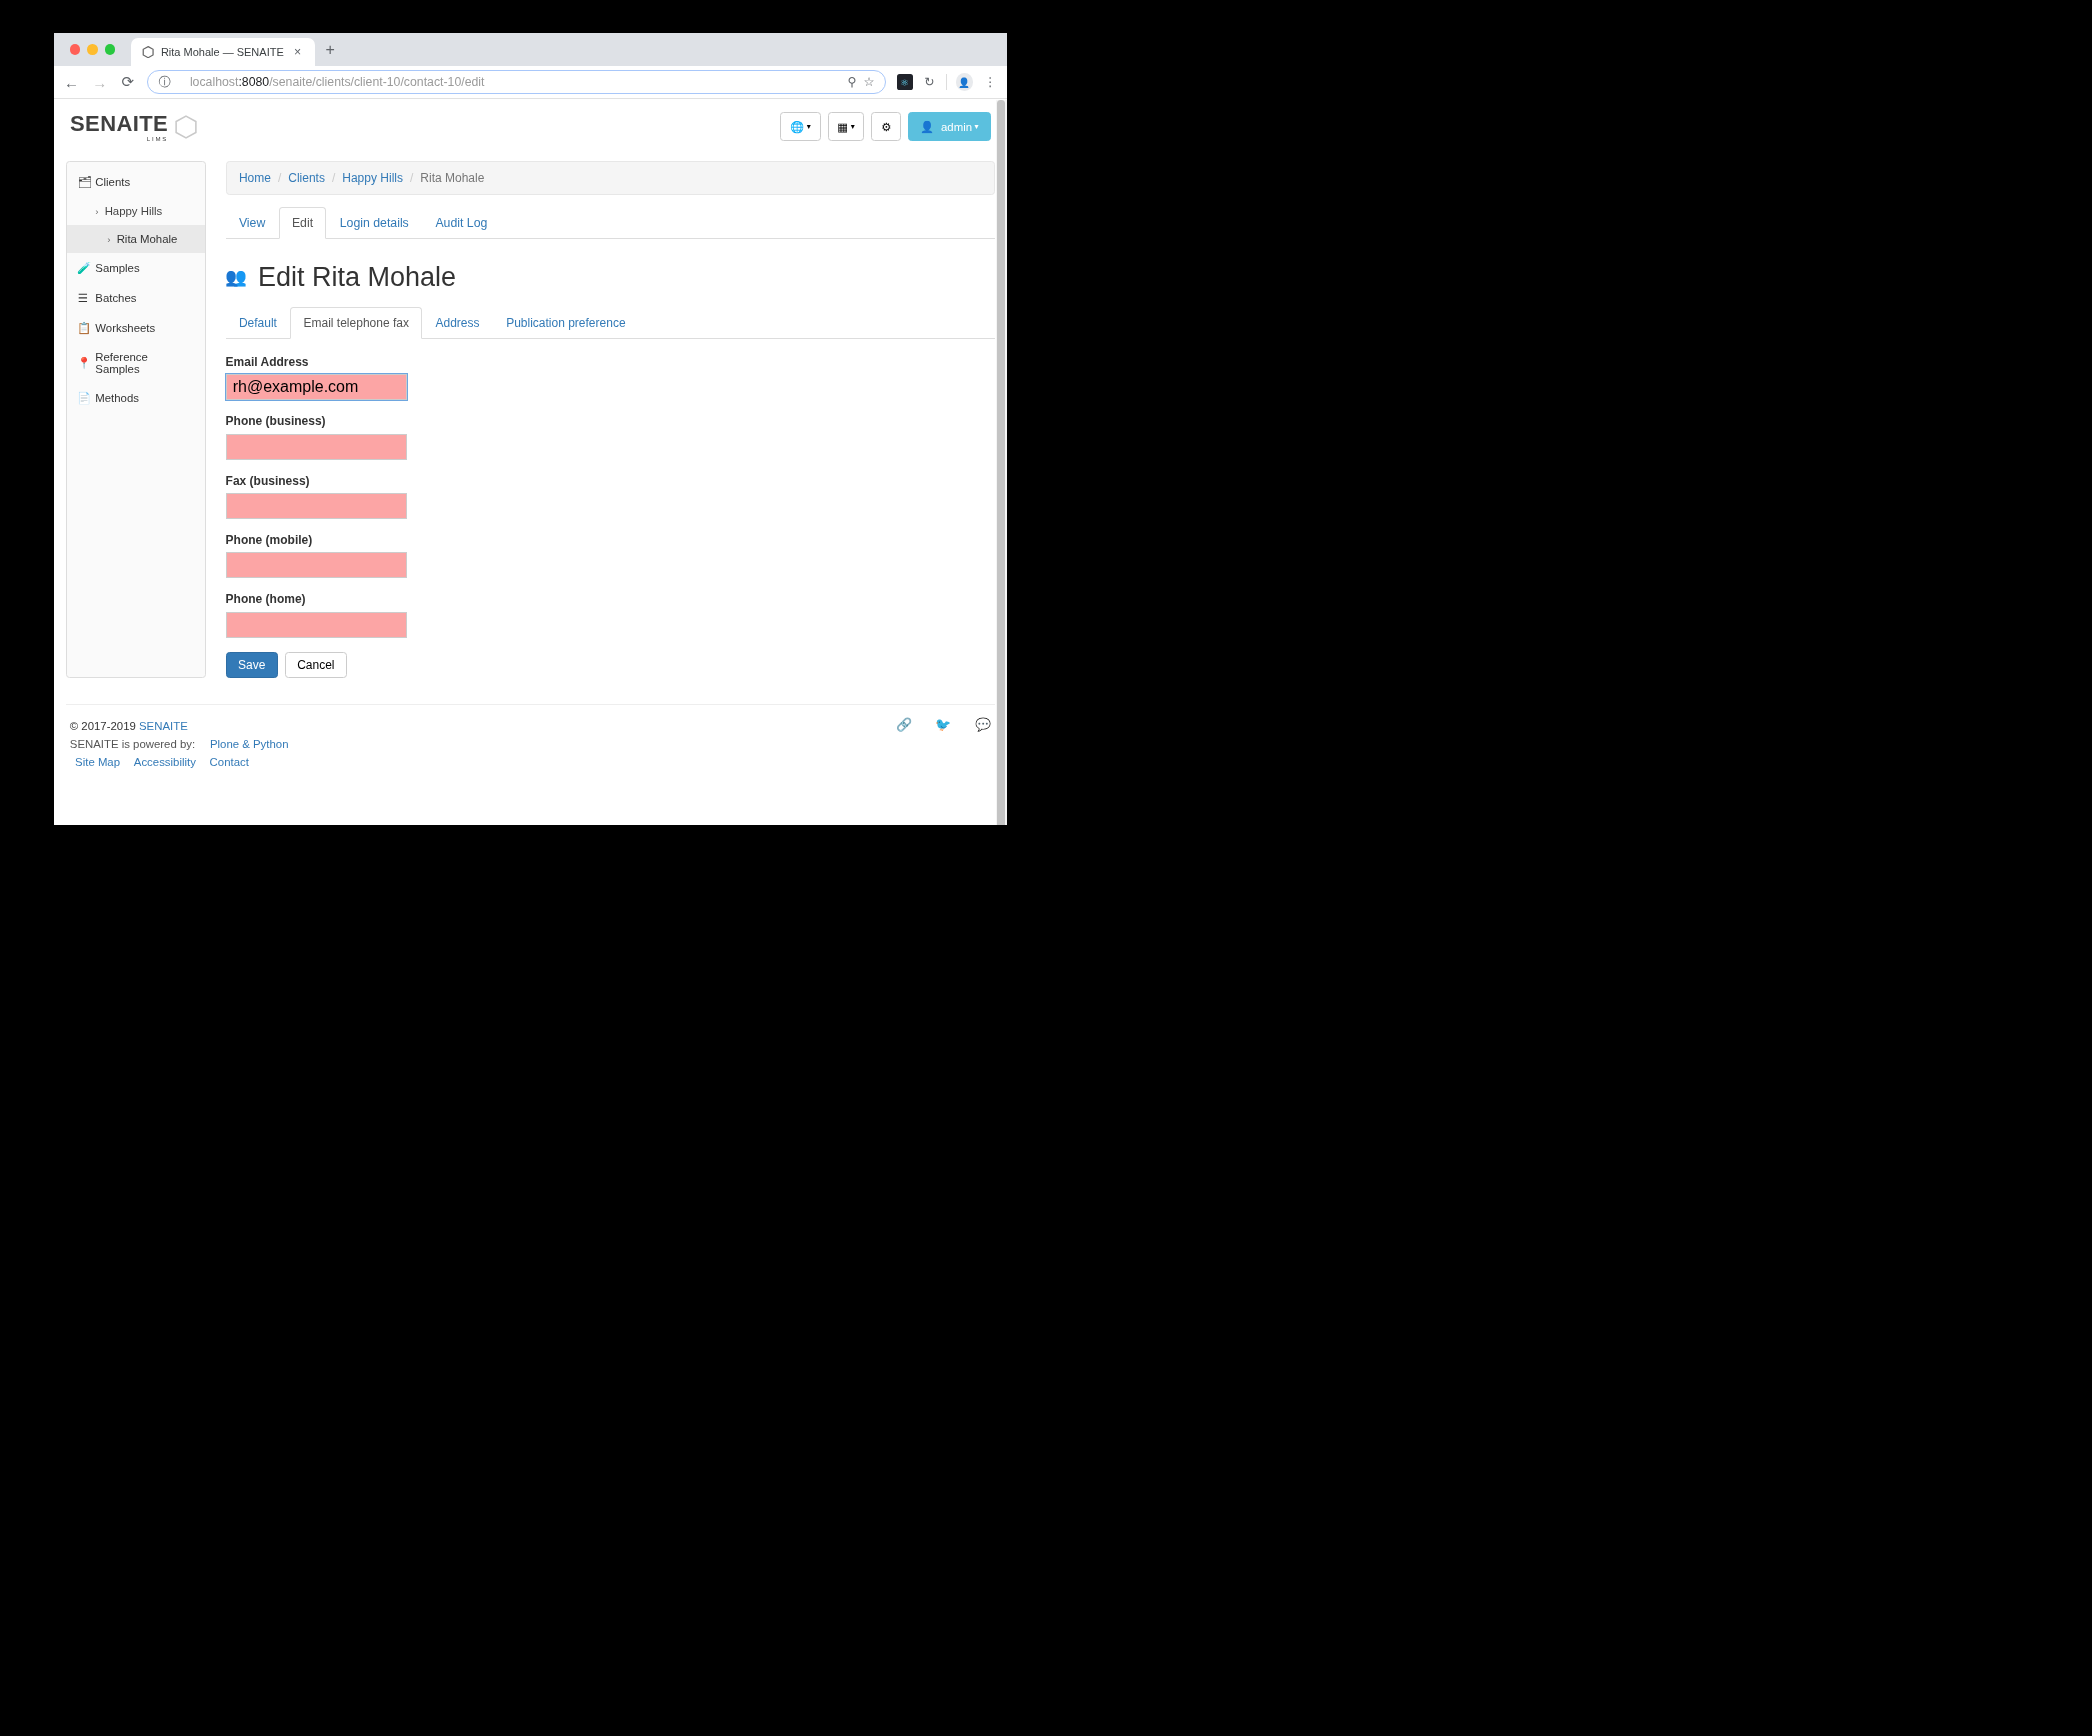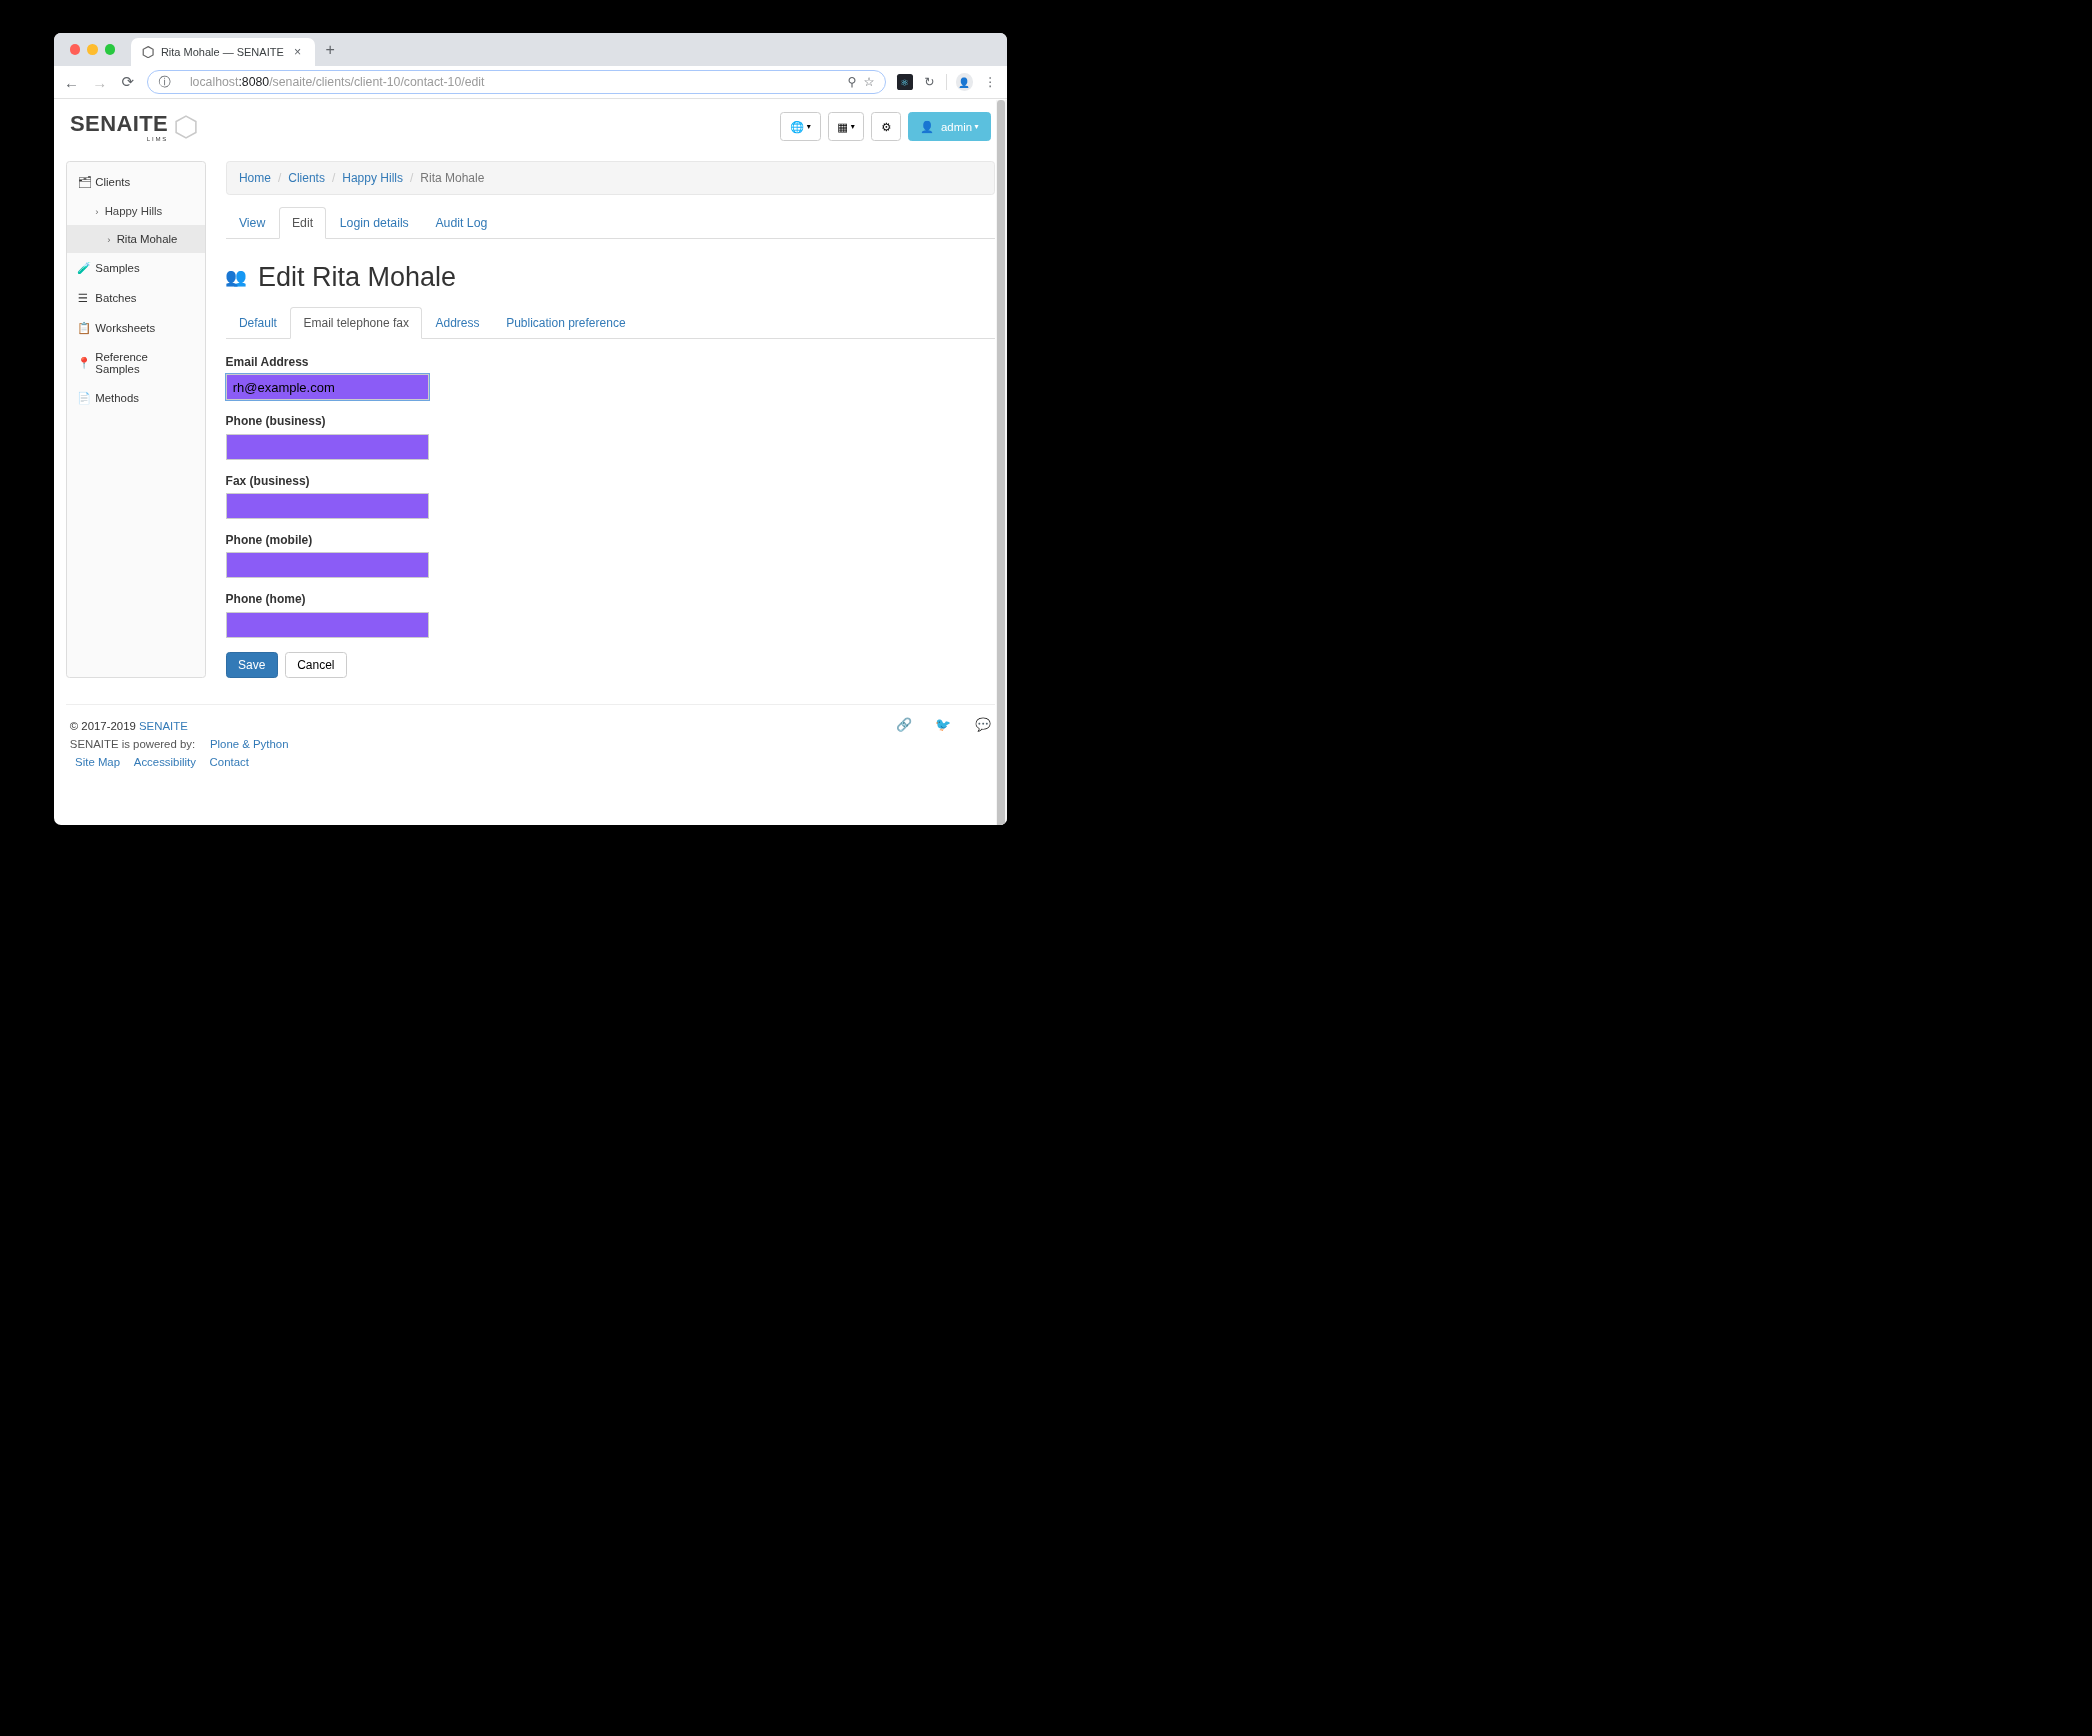--- a/index.html
+++ b/index.html
@@ -10,21 +10,21 @@
   height: 868px;
   overflow: hidden;
 }
 .browser-window {
   position: absolute;
   top: 33px;
   left: 54px;
   width: 953px;
   height: 792px;
   background: #fff;
-  border-radius: 7px;
+  border-radius: 0;
   box-shadow: 0 8.8px 35px rgba(0,0,0,0.5);
   overflow: hidden;
   display: flex;
   flex-direction: column;
 }
 .tab-bar {
   height: 33px;
   background: #dee1e6;
   display: flex;
   align-items: flex-end;
@@ -135,22 +135,22 @@
 .group-ic { font-size:17.6px; }
 
 .sub-tabs { margin-top: 14px; border-bottom:0.9px solid #ddd; display:flex; font-size:12px; }
 .stab { padding:8px 12.3px; color:#337ab7; cursor:pointer; border:0.9px solid transparent; margin-bottom:-0.9px; border-radius:3.5px 3.5px 0 0; }
 .stab.active { border-color:#ddd #ddd #fff #ddd; background:#fff; color:#555; }
 
 .form { margin-top: 16px; }
 .field { margin-bottom: 14px; }
 .field label { font-weight:600; font-size:12px; color:#333; display:block; margin-bottom:5.3px; }
 .field input {
-  width: 203px; height:26px; border:0.9px solid #ccc; padding:0 6.1px; font-size:13px;
-  background:#8b5cf6;
+  width: 181px; height:26px; border:0.9px solid #ccc; padding:0 6.1px; font-size:16px;
+  background:#fca5a5;
 }
 .field input.focused { outline:1.8px solid #6ea6df; outline-offset:0.9px; }
 .form-buttons { display:flex; gap:7px; margin-top:8.8px; }
 .btn-save { background:#337ab7; color:#fff; border:0.9px solid #2e6da4; padding:5.3px 11.4px; border-radius:3.5px; font-size:12px; cursor:pointer; }
 .btn-cancel { background:#fff; border:0.9px solid #ccc; padding:5.3px 11.4px; border-radius:3.5px; font-size:12px; cursor:pointer; }
 
 .footer { border-top:0.9px solid #eee; margin: 26px 12.3px 0 12.3px; padding:12.3px 3.5px 17.6px 3.5px; font-size:11.4px; color:#333; }
 .footer-row1 { display:flex; justify-content:space-between; align-items:flex-end; }
 .footer-link { color:#337ab7; cursor:pointer; }
 .social { display:flex; gap:23px; color:#337ab7; font-size:13px; }

